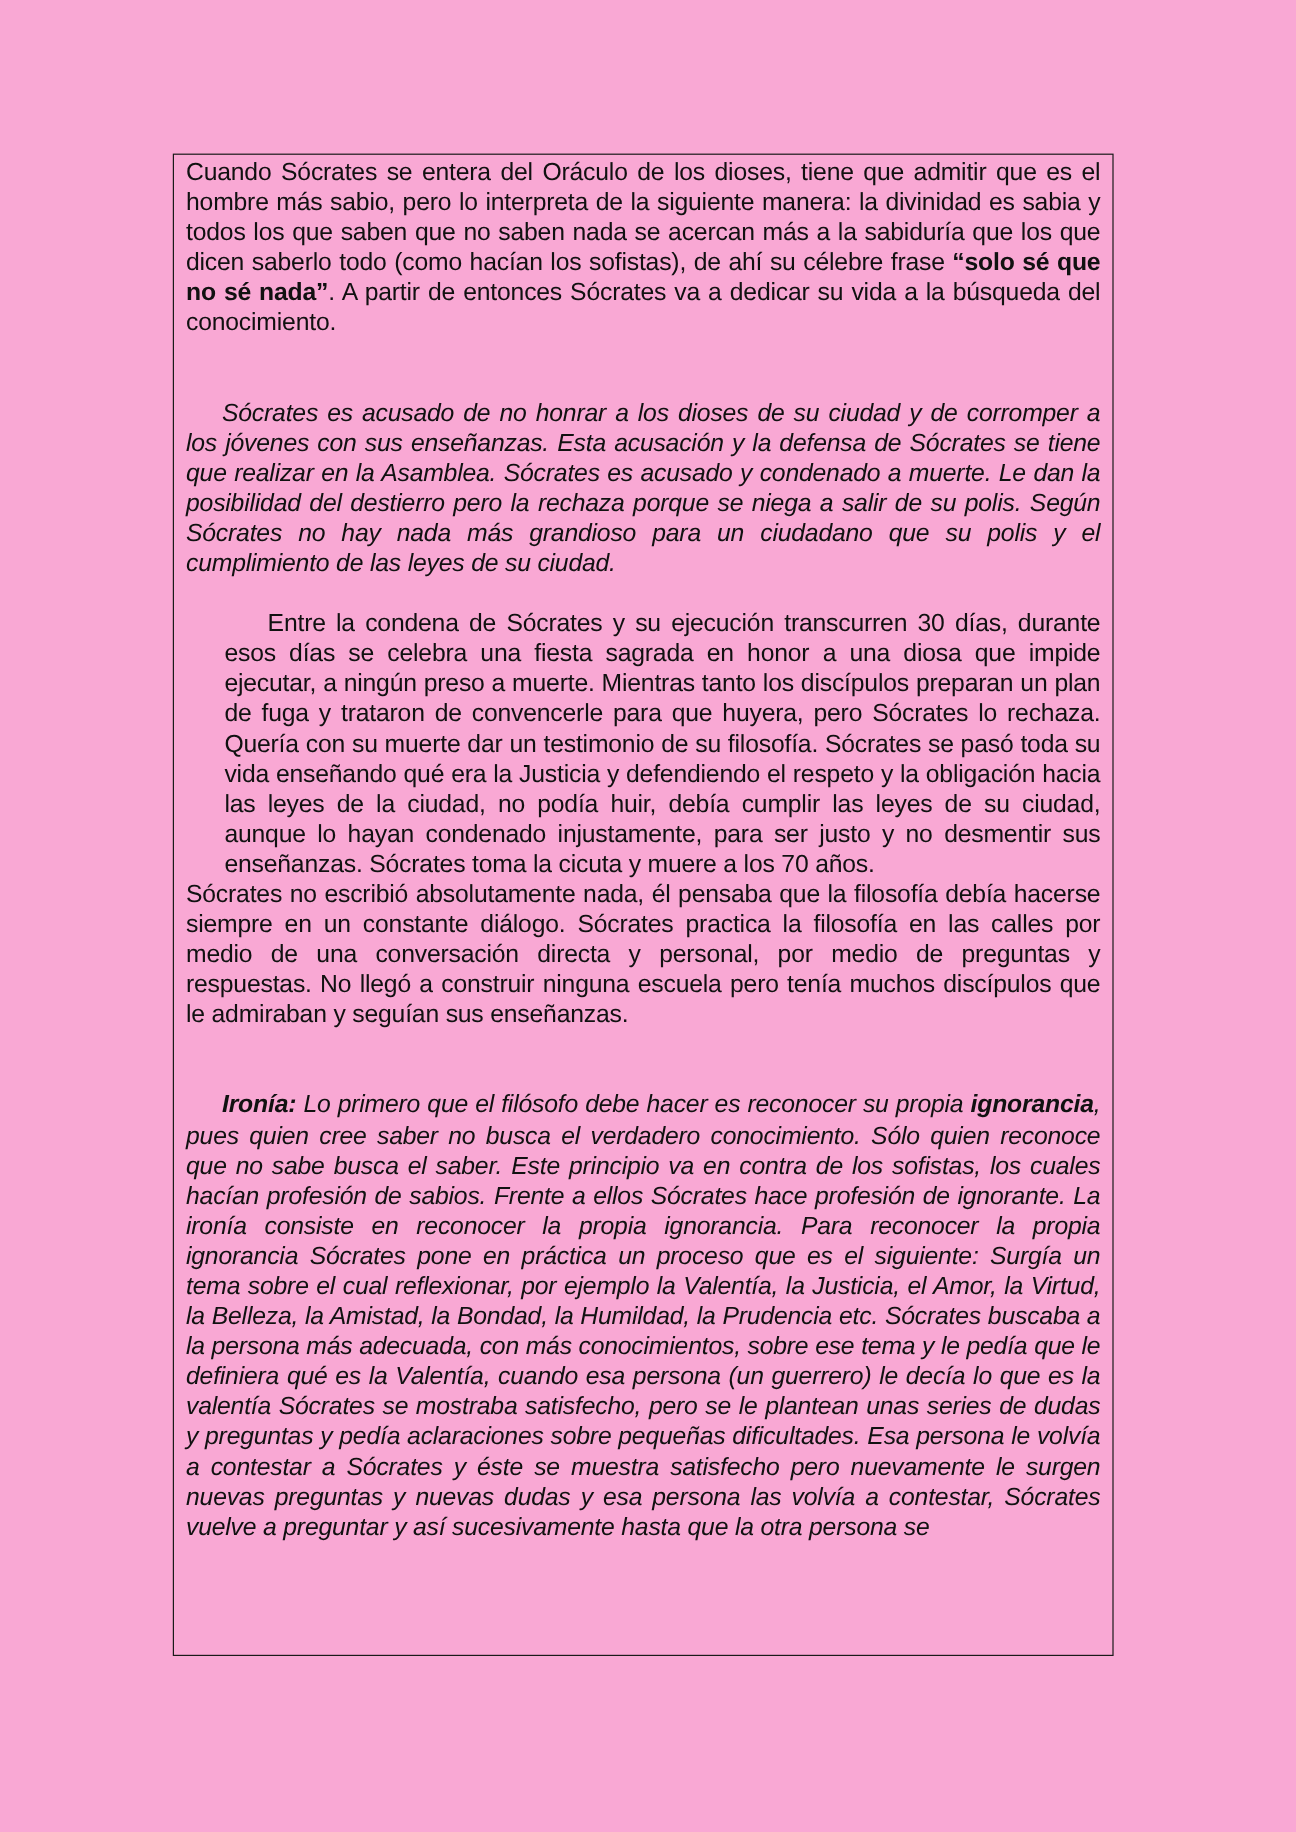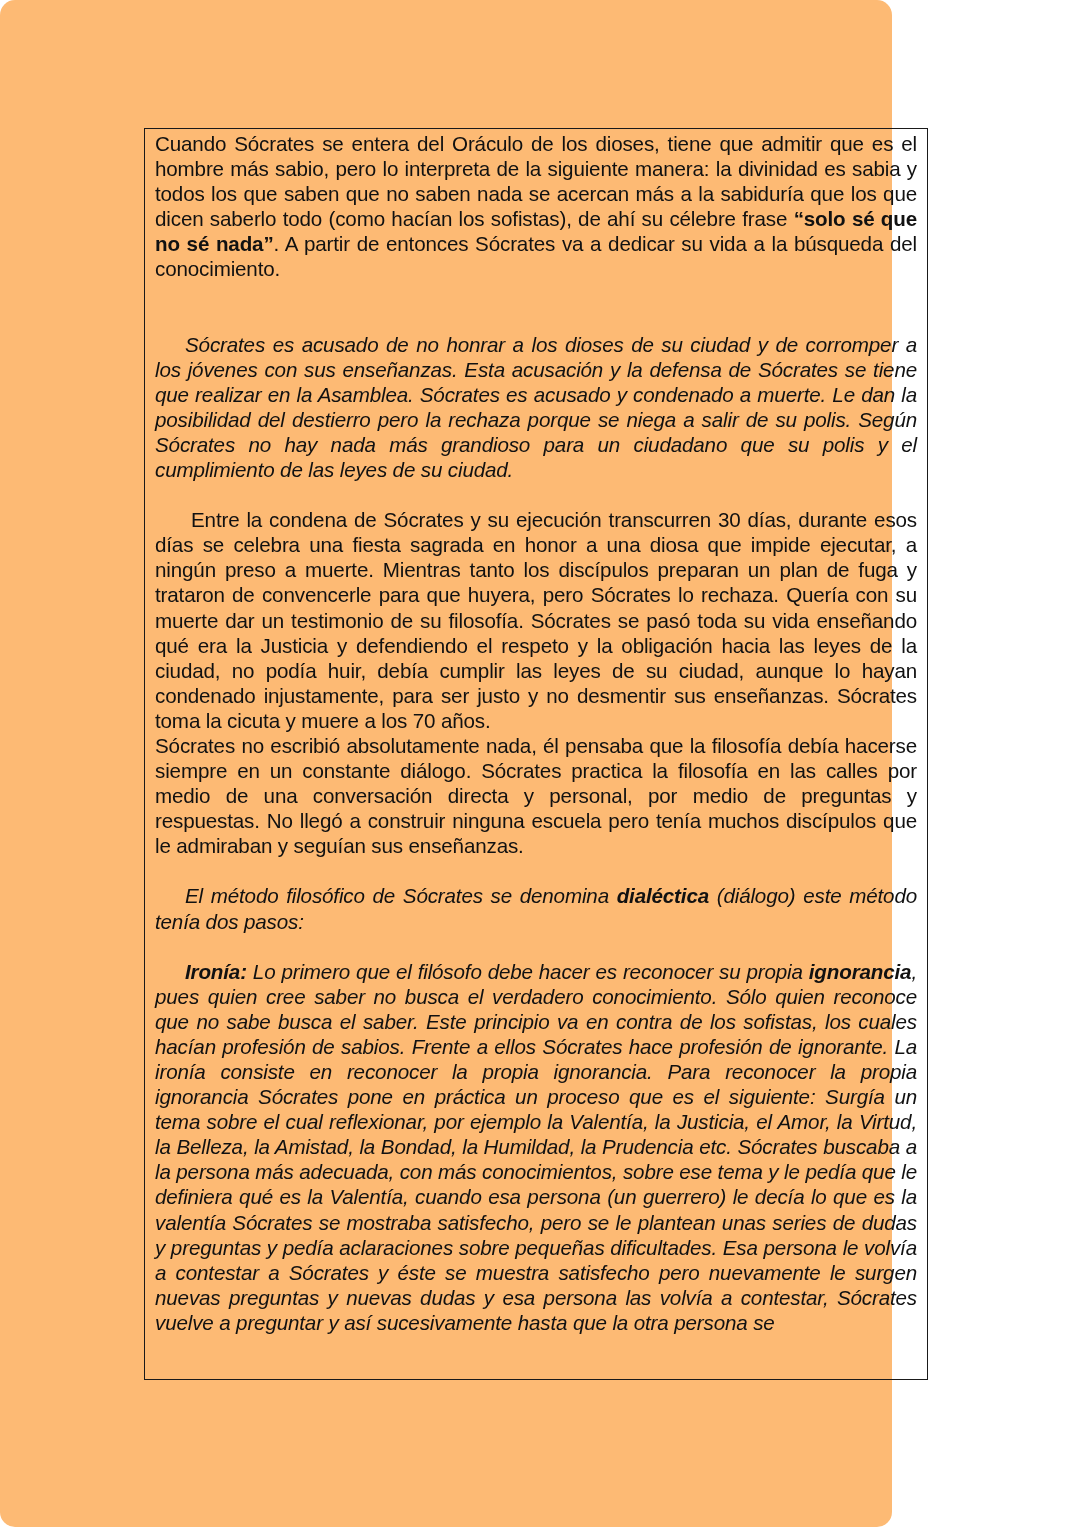--- a/index.html
+++ b/index.html
@@ -9,24 +9,23 @@
   }
   body {
     width: 1080px;
     height: 1527px;
     position: relative;
     overflow: hidden;
   }
   .page {
     position: absolute;
     left: 0; top: 0;
-    width: 892px;
+    width: 1080px;
     height: 1527px;
-    background: #fdba74;
-    border-radius: 15px;
+    background: #f9a8d4;
   }
   .frame {
     position: absolute;
     left: 144px;
     top: 128px;
     width: 784px;
     height: 1252px;
     border: 1.5px solid #1a1a1a;
     box-sizing: border-box;
     overflow: hidden;
@@ -37,21 +36,21 @@
     font-size: 20.6px;
     line-height: 25.1px;
     color: #111111;
     text-align: justify;
     letter-spacing: -0.15px;
   }
   .para {
     margin: 0;
   }
   .indent { text-indent: 30px; font-style: italic; }
-  .indent-sm { text-indent: 36px; }
+  .indent-sm { text-indent: 36px; margin-left: 32px; }
   .gap-lg { height: 50px; }
   .gap { height: 25px; }
   b { font-weight: bold; }
 </style>
 </head>
 <body>
 
 <div class="page">
   <div class="frame">
     <div class="content">
@@ -63,21 +62,20 @@
       <p class="para indent"><span>Sócrates es acusado de no honrar a los dioses de su ciudad y de corromper a los jóvenes con sus enseñanzas. Esta acusación y la defensa de Sócrates se tiene que realizar en la Asamblea. Sócrates es acusado y condenado a muerte. Le dan la posibilidad del destierro pero la rechaza porque se niega a salir de su polis. Según Sócrates no hay nada más grandioso para un ciudadano que su polis y el cumplimiento de las leyes de su ciudad.</span></p>
 
       <div class="gap"></div>
 
       <p class="para indent-sm"><span>Entre la condena de Sócrates y su ejecución transcurren 30 días, durante esos días se  celebra una fiesta sagrada en honor a una diosa que impide ejecutar, a ningún preso a muerte. Mientras tanto los discípulos preparan un plan de fuga y trataron de convencerle para  que huyera, pero Sócrates  lo rechaza.  Quería con su muerte dar un testimonio de su filosofía. Sócrates se pasó toda su vida enseñando qué era la Justicia y defendiendo el respeto y la obligación hacia las leyes de la ciudad, no podía huir, debía cumplir las leyes de su ciudad, aunque lo hayan condenado injustamente,  para ser justo y  no desmentir sus enseñanzas. Sócrates toma la cicuta y muere a los 70 años.</span></p>
 
       <p class="para"><span>Sócrates no escribió absolutamente nada, él pensaba que la filosofía debía hacerse siempre en un constante diálogo. Sócrates practica la filosofía en las calles por medio de una conversación directa y personal, por medio de preguntas y respuestas. No llegó a construir ninguna escuela pero tenía muchos discípulos que le admiraban y seguían sus enseñanzas.</span></p>
 
       <div class="gap"></div>
 
-      <p class="para indent"><span>El método filosófico de Sócrates se denomina </span><b>dialéctica</b><span> (diálogo) este método tenía dos pasos:</span></p>
 
       <div class="gap"></div>
 
       <p class="para indent"><b>Ironía:</b><span> Lo primero que el filósofo debe hacer es reconocer su propia </span><b>ignorancia</b><span>, pues quien cree saber no busca el verdadero conocimiento. Sólo quien reconoce que no sabe busca el saber. Este principio va en contra de los sofistas, los cuales hacían profesión de sabios. Frente a ellos Sócrates hace profesión de ignorante. La ironía consiste en reconocer la propia ignorancia. Para reconocer la propia ignorancia Sócrates pone en práctica un proceso que es el siguiente: Surgía un tema sobre el cual reflexionar, por ejemplo la Valentía, la Justicia, el Amor, la Virtud, la Belleza, la Amistad, la Bondad, la Humildad, la Prudencia etc. Sócrates buscaba a la persona más adecuada, con más conocimientos,  sobre ese tema y le pedía que le definiera qué es la Valentía, cuando esa persona (un guerrero) le decía lo que es la valentía Sócrates se mostraba satisfecho, pero se le plantean unas series de dudas y preguntas y pedía aclaraciones sobre pequeñas dificultades. Esa persona le volvía a contestar a Sócrates y éste se muestra satisfecho pero nuevamente le surgen nuevas preguntas y nuevas dudas y esa persona las volvía a contestar, Sócrates vuelve a preguntar y así sucesivamente hasta que la otra persona se</span></p>
 
     </div>
   </div>
 </div>
 
 </body></html>

